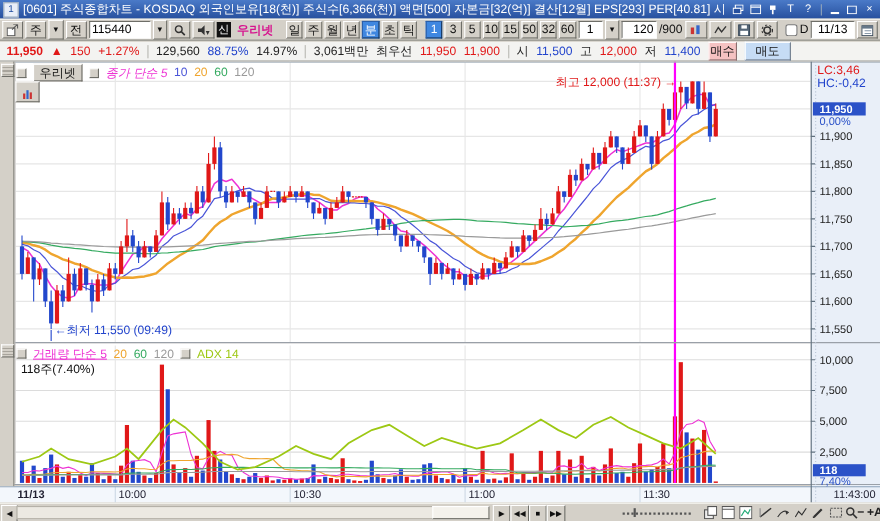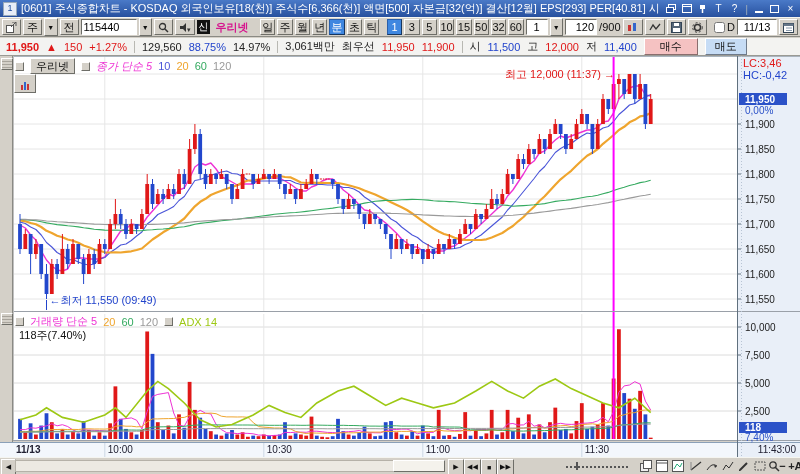--- a/index.html
+++ b/index.html
@@ -33,21 +33,21 @@
   .badge-sin{width:14px;height:14px;background:#111;color:#fff;display:inline-flex;
     align-items:center;justify-content:center;font-size:10px}
   .stock-name{color:#d6158e;font-weight:bold;padding:0 4px}
   .gap{width:4px}
   
   .infobar{position:absolute;left:0;top:38px;width:800px;height:18px;background:#f3f3f1;
     border-bottom:1px solid #9a9a94;box-sizing:border-box;display:flex;align-items:center;
     gap:7px;padding:0 6px;white-space:nowrap}
   .red{color:#e01818}.blue{color:#2244cc}.blk{color:#222}
   .vsep{width:1px;height:12px;background:#b8b8b2}
-  .buy-btn{height:15px;padding:0 15px;border:1px solid;border-color:#fff #8a6e6e #8a6e6e #fff;
+  .buy-btn{height:15px;padding:0 1px;border:1px solid;border-color:#fff #8a6e6e #8a6e6e #fff;
     background:#f5c2c2;display:inline-flex;align-items:center}
   .sell-btn{height:15px;padding:0 9px;border:1px solid;border-color:#fff #6e7a8a #6e7a8a #fff;
     background:#c6dcf5;display:inline-flex;align-items:center}
   
   #chart-svg{position:absolute;left:0;top:56px;font-family:"Liberation Sans",sans-serif}
   .leftstrip{position:absolute;left:0;top:56px;width:13px;height:386px;background:#d4d0c8;
     border-right:1px solid #8a8a84;box-sizing:border-box}
   .grip{position:absolute;left:1px;width:10px;height:10px;border:1px solid;
     border-color:#fff #6e6e68 #6e6e68 #fff;background:repeating-linear-gradient(
     to bottom,#d4d0c8 0 2px,#a8a49c 2px 3px)}
@@ -703,21 +703,21 @@
   <span class="lg" style="color: rgb(154, 154, 154);">120</span>
 </div>
 <div class="mini-ico">
     <i style="height:5px;background:#c33"></i>
     <i style="height:8px;background:#36c"></i>
     <i style="height:6px;background:#c33"></i>
   </div>
 
 <div class="legend" style="left:15px;top:314px">
   <span class="bullet"></span>
-  <span class="lg" style="color: rgb(238, 50, 212);">거래량 단순 5</span>
+  <span class="lg" style="color: rgb(238, 50, 212); text-decoration: underline;">거래량 단순 5</span>
   <span class="lg" style="color: rgb(239, 165, 46);">20</span>
   <span class="lg" style="color: rgb(53, 170, 96);">60</span>
   <span class="lg" style="color: rgb(154, 154, 154);">120</span>
   <span class="bullet"></span>
   <span class="lg" style="color: rgb(157, 200, 20);">ADX 14</span>
 </div>
 <div class="legend" style="left:19px;top:328px">
   <span>118주(7.40%)</span>
 </div>
 

